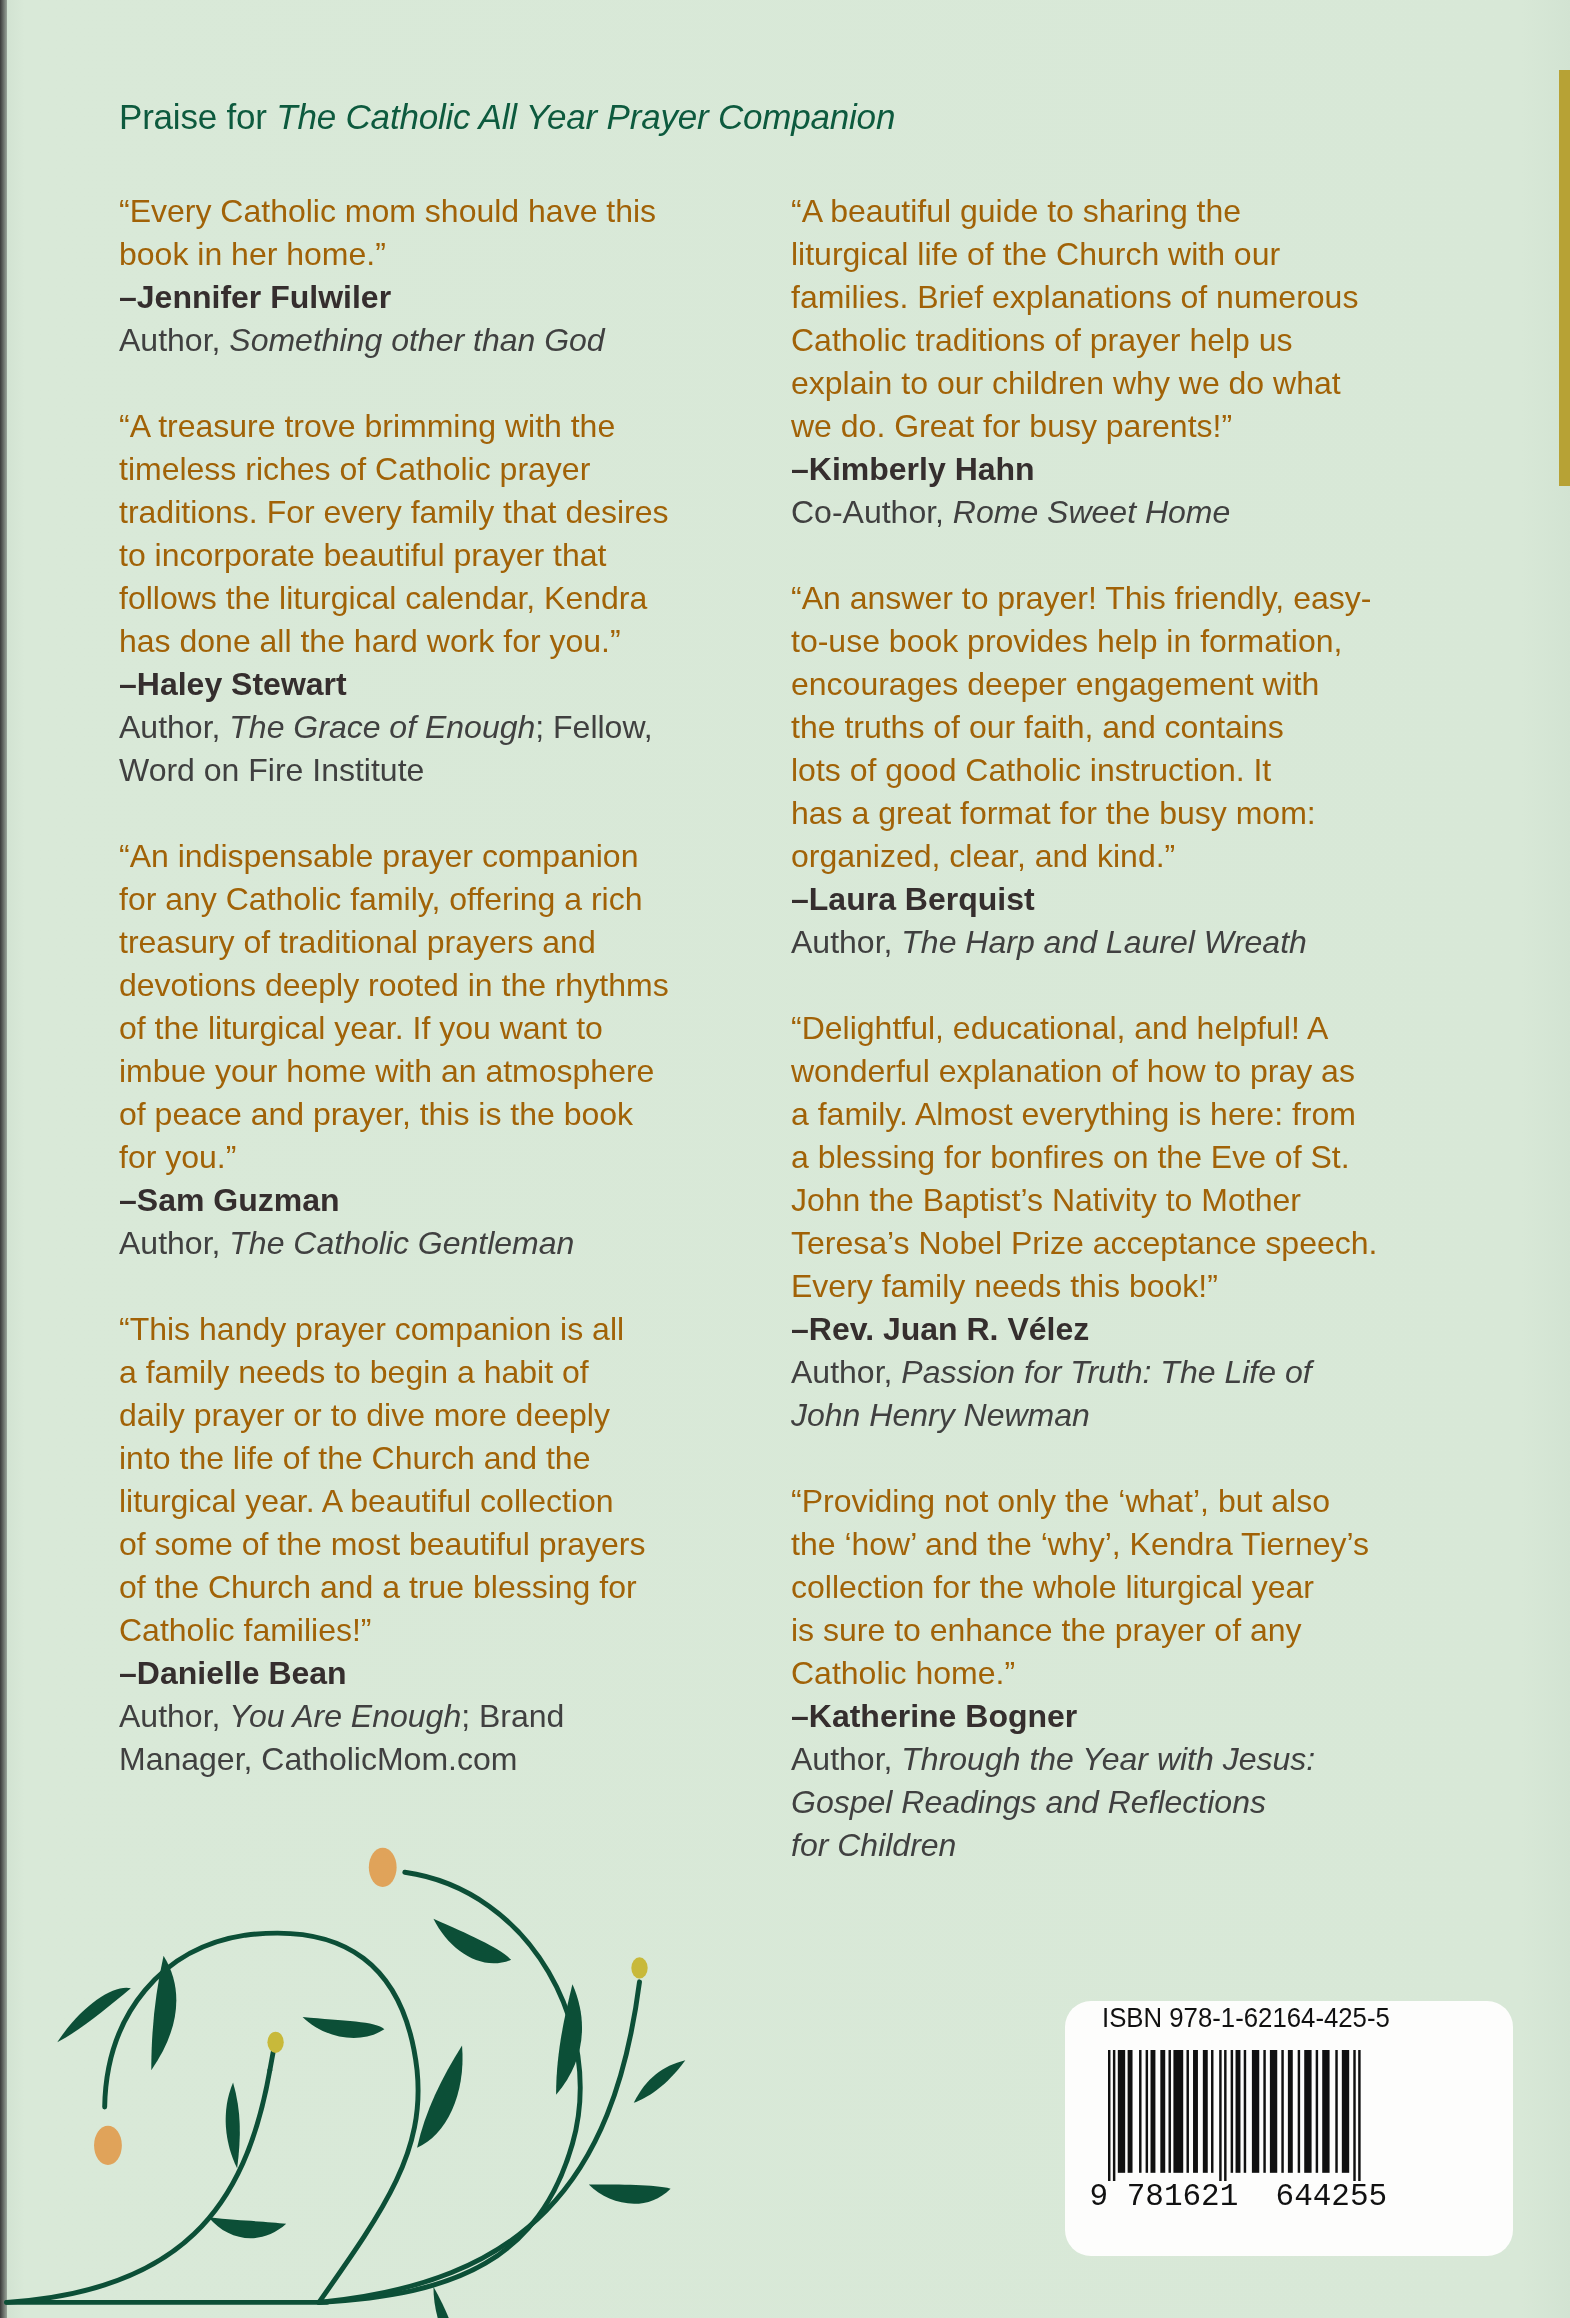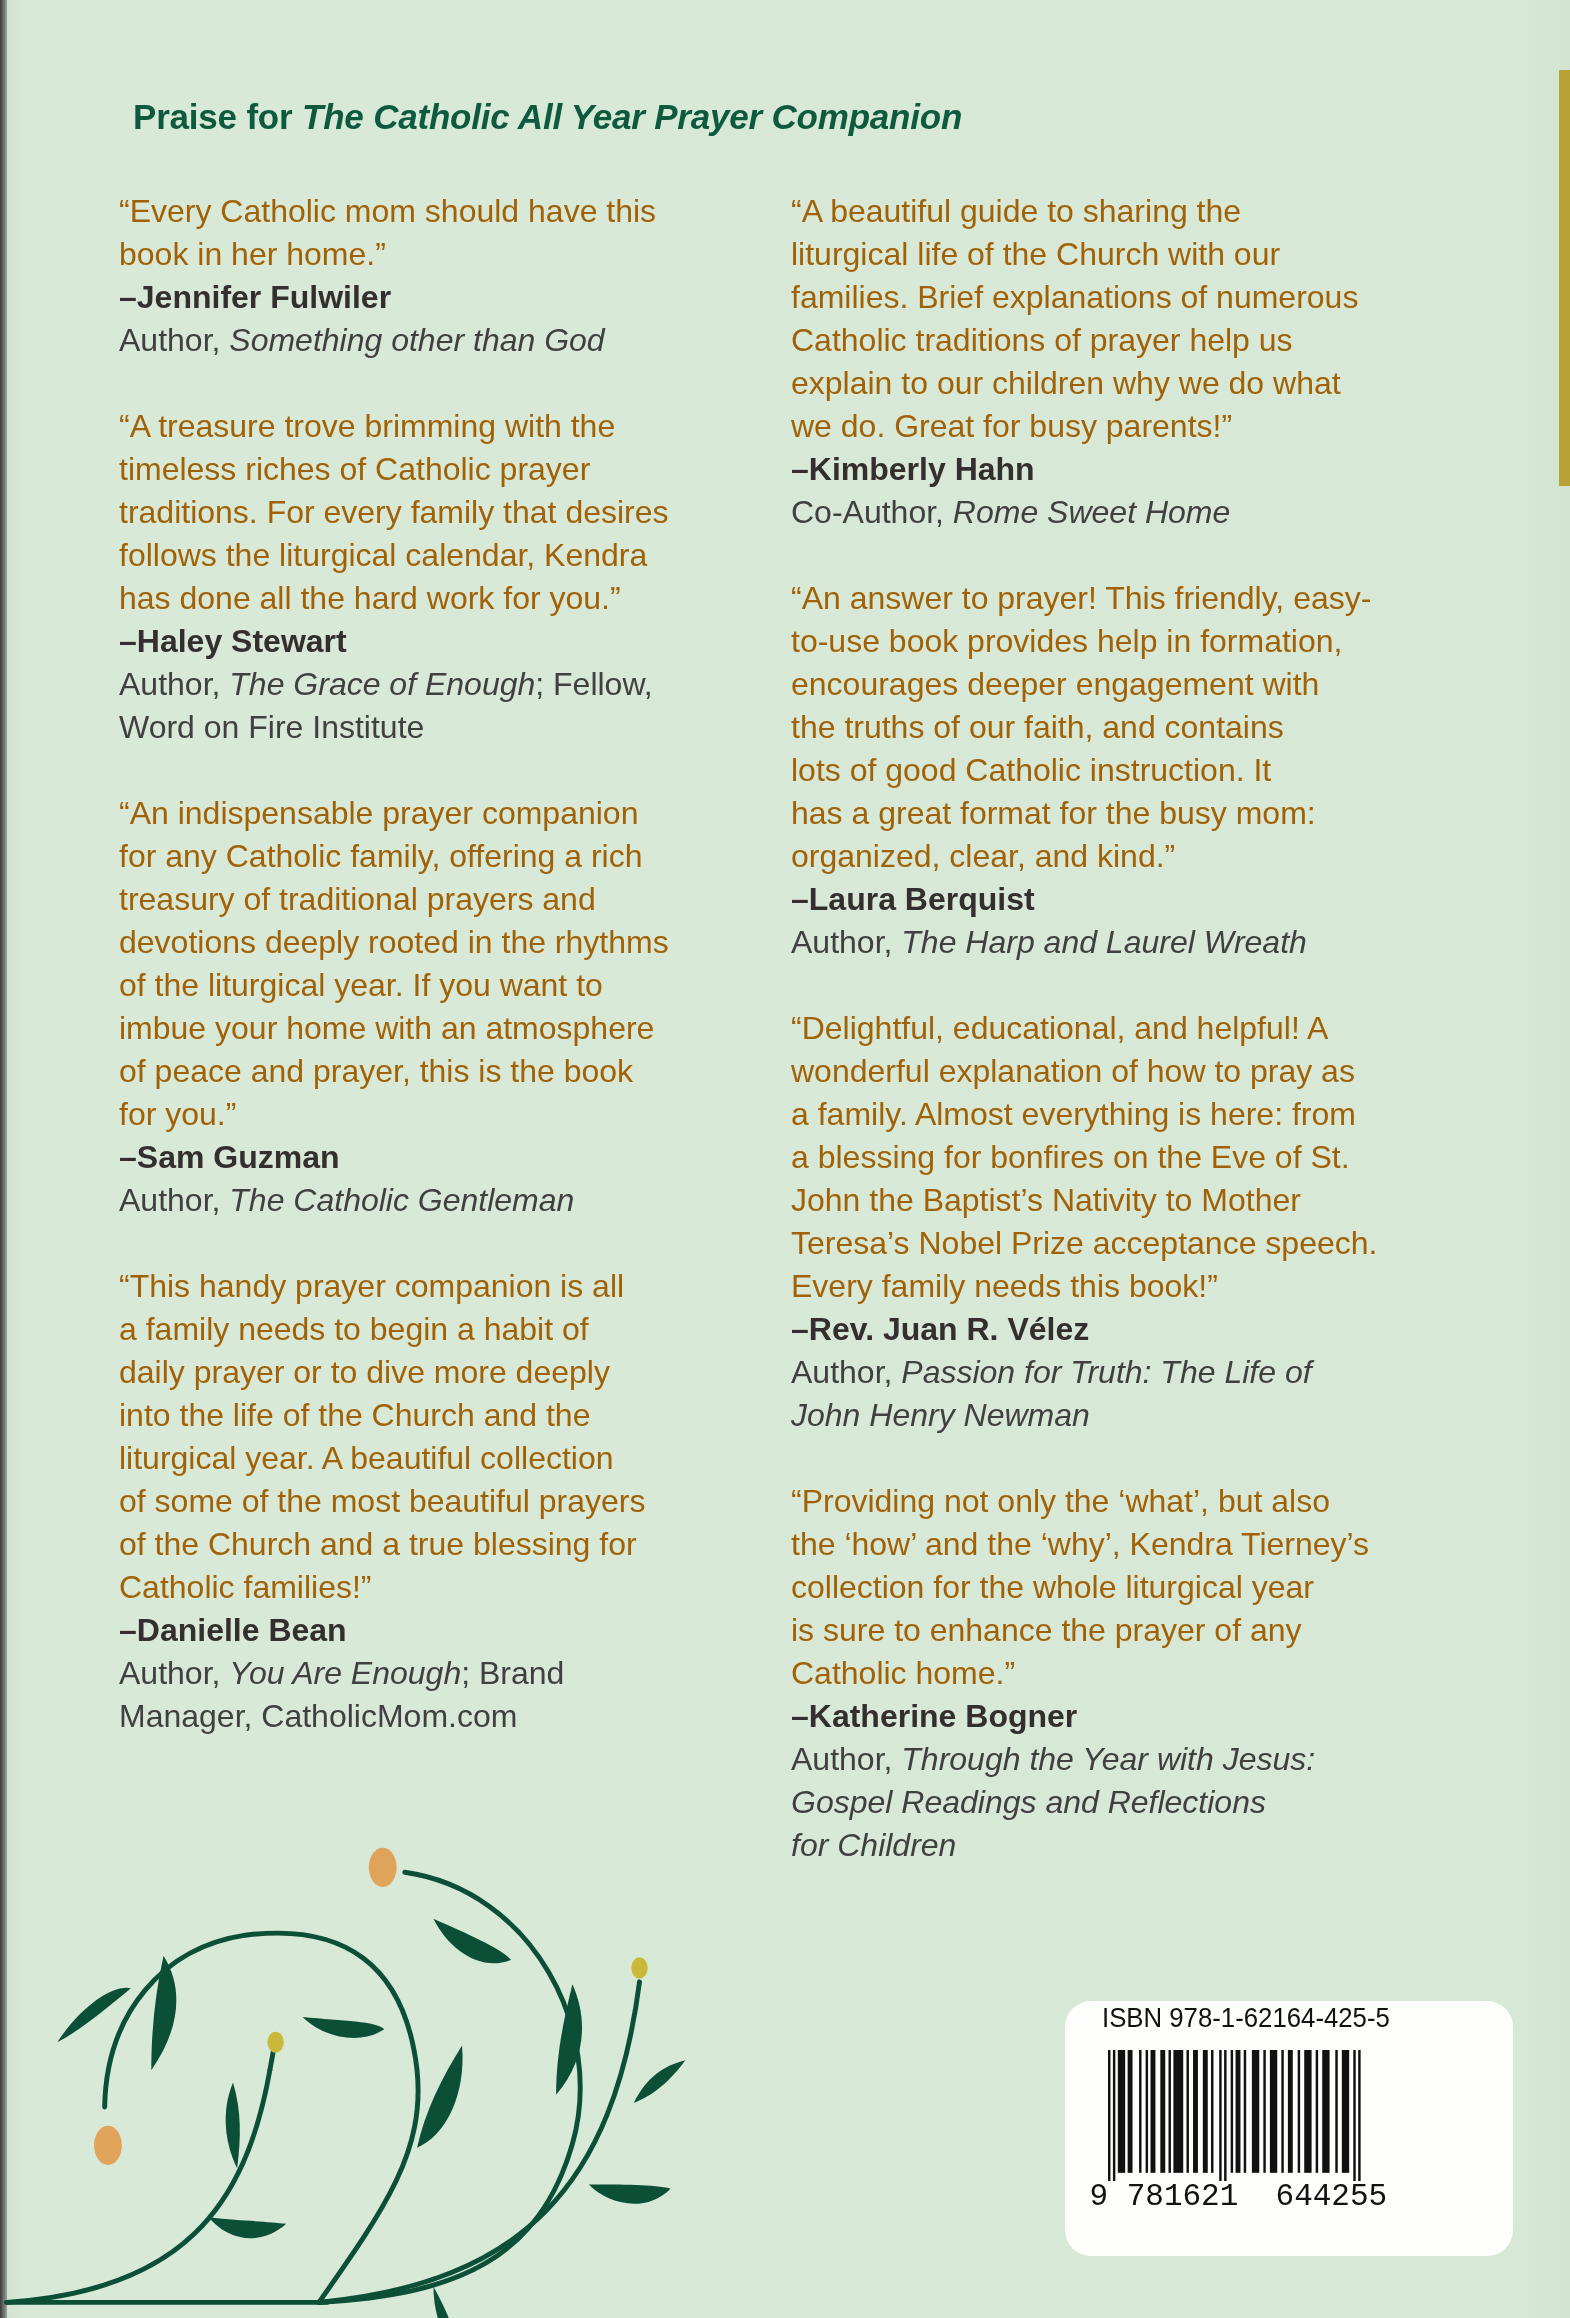--- a/index.html
+++ b/index.html
@@ -16,23 +16,22 @@
   .left-edge {
     position: absolute; left: 0; top: 0; width: 6.5px; height: 2319px;
     background: linear-gradient(90deg, #3a3a3a, #9aa59a);
   }
   .spine-stripe {
     position: absolute; left: 1559px; top: 70px; width: 11.5px; height: 416px;
     background: #b7a235;
   }
   .title {
     position: absolute; left: 119px; top: 97px;
-    font-size: 35px; font-weight: bold; color: #0d5a3e; letter-spacing: -0.2px;
+    font-size: 35px; font-weight: normal; color: #0d5a3e; letter-spacing: -0.2px;
     white-space: nowrap;
-    margin-left: 14px;
   }
   .title .it { font-style: italic; }
   .col { position: absolute; width: 655px; }
   .col-left { left: 119px; top: 190px; }
   .col-right { left: 791px; top: 190px; }
   .blurb { margin: 0 0 43px 0; }
   .line { font-size: 32px; line-height: 43px; white-space: nowrap; color: #a16207; }
   .name { font-size: 32px; line-height: 43px; font-weight: bold; color: #352e2e; white-space: nowrap; }
   .credit { font-size: 32px; line-height: 43px; color: #404040; white-space: nowrap; }
   .credit .it { font-style: italic; }
@@ -65,20 +64,21 @@
     <div class="blurb">
       <div class="line">“Every Catholic mom should have this</div>
       <div class="line">book in her home.”</div>
       <div class="name">–Jennifer Fulwiler</div>
       <div class="credit"><span>Author, </span><span class="it">Something other than God</span><span></span></div>
     </div>
     <div class="blurb">
       <div class="line">“A treasure trove brimming with the</div>
       <div class="line">timeless riches of Catholic prayer</div>
       <div class="line">traditions. For every family that desires</div>
+      <div class="line">to incorporate beautiful prayer that</div>
       <div class="line">follows the liturgical calendar, Kendra</div>
       <div class="line">has done all the hard work for you.”</div>
       <div class="name">–Haley Stewart</div>
       <div class="credit"><span>Author, </span><span class="it">The Grace of Enough</span><span>; Fellow,</span></div>
       <div class="credit"><span>Word on Fire Institute</span><span class="it"></span><span></span></div>
     </div>
     <div class="blurb">
       <div class="line">“An indispensable prayer companion</div>
       <div class="line">for any Catholic family, offering a rich</div>
       <div class="line">treasury of traditional prayers and</div>

